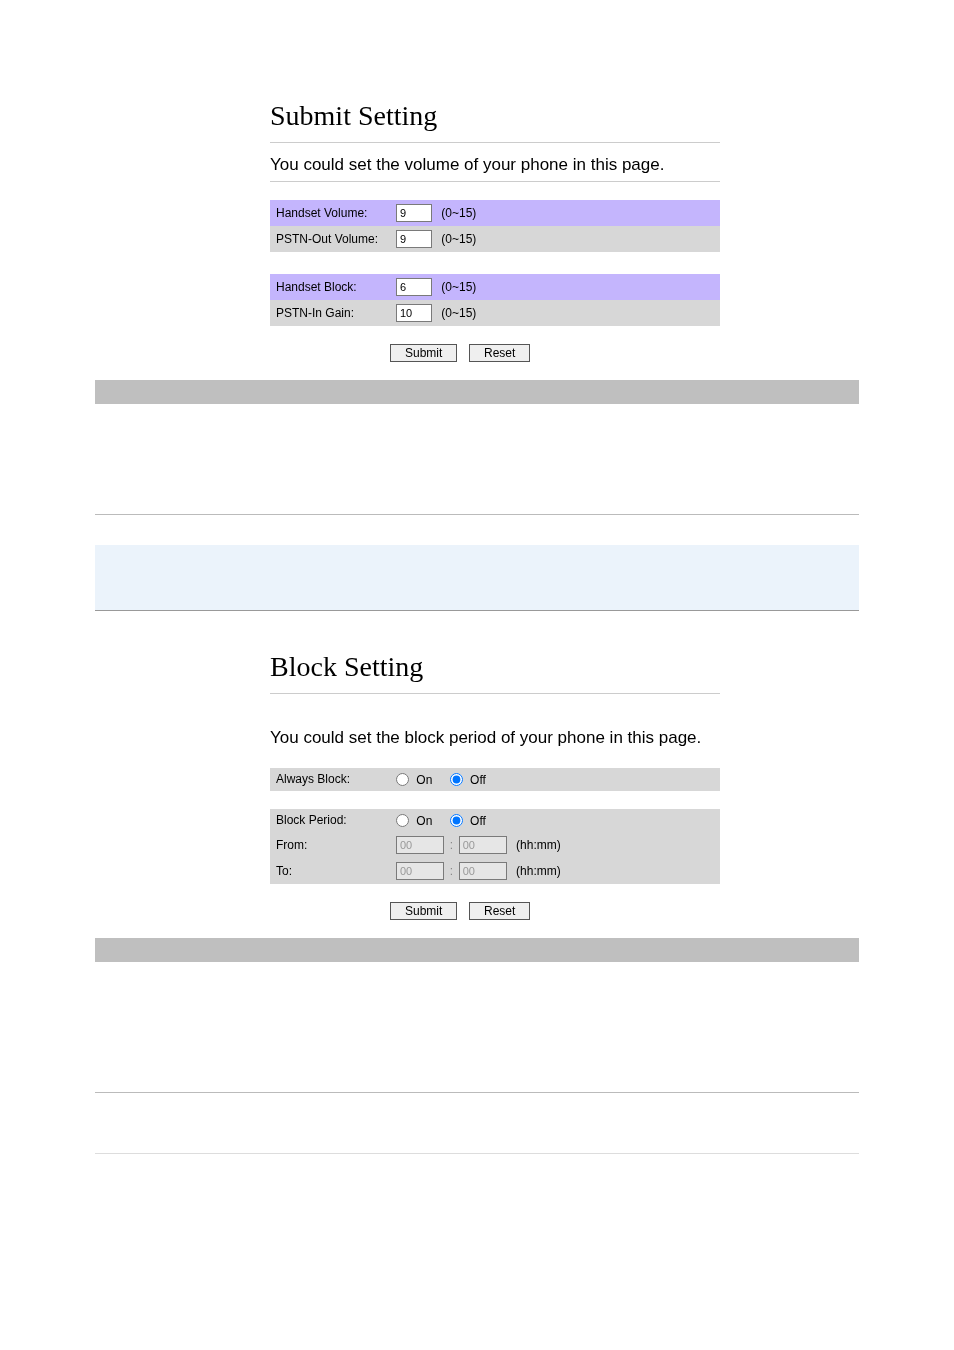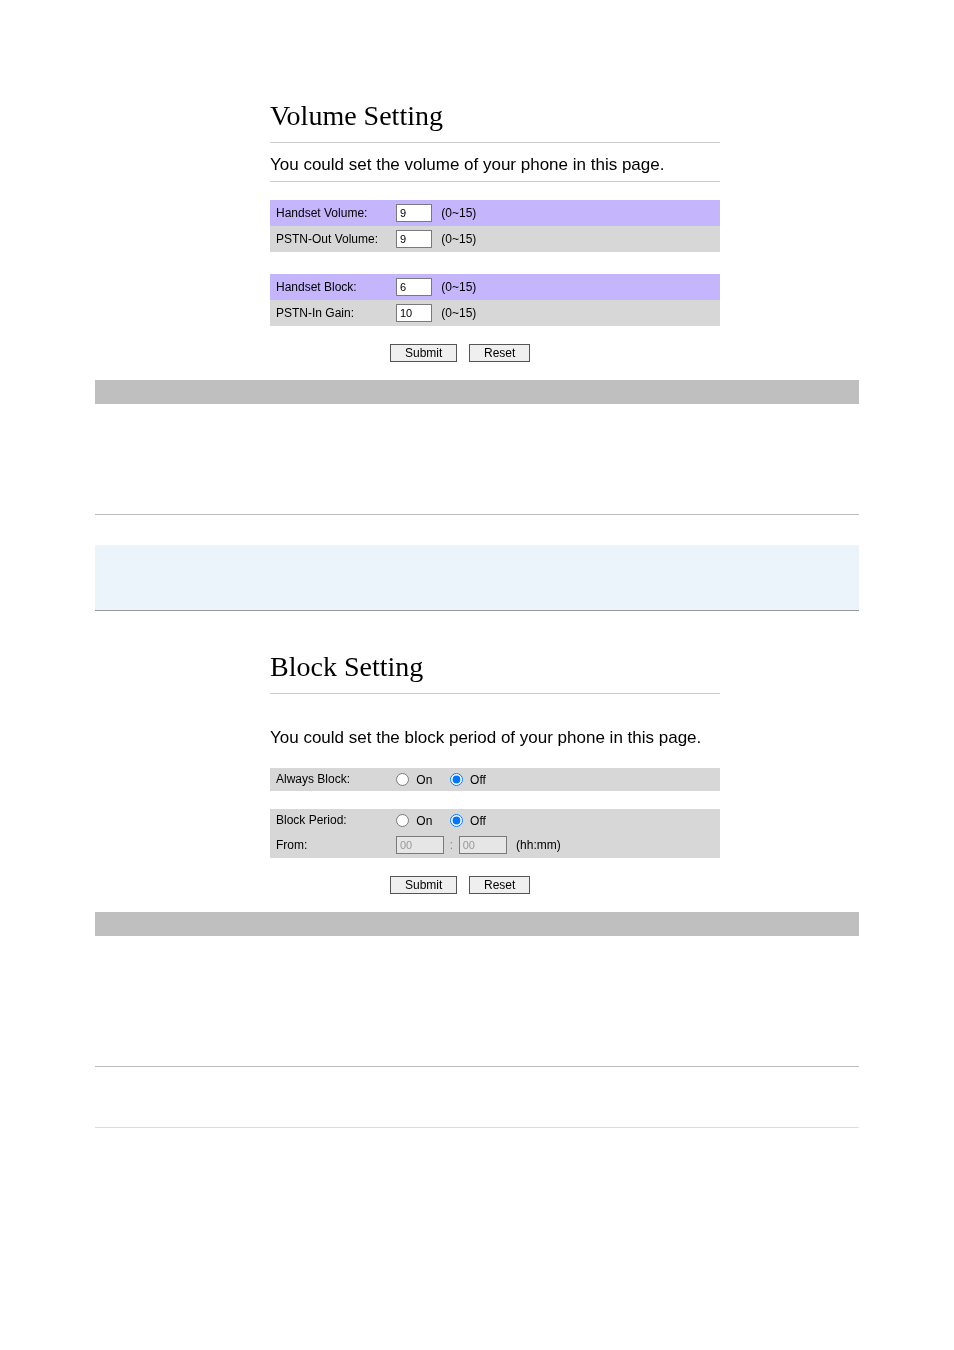--- a/index.html
+++ b/index.html
@@ -32,21 +32,21 @@
   .colon { display: inline-block; width: 8px; text-align: center; color: #888; }
   .mid-gap { height: 40px; }
 </style>
 </head>
 <body>
 
 <div class="page">
   <div class="gap-top"></div>
 
   <div class="panel">
-    <h1>Volume Setting</h1>
+    <h1>Submit Setting</h1>
     <hr class="hr-thin">
     <div class="desc">You could set the volume of your phone in this page.</div>
     <hr class="sep">
 
     <table class="tbl">
       <tbody>
           <tr class="row-dk">
         <td class="lbl">Handset Volume:</td>
         <td>
           <input class="num-input" value="9" style="">
@@ -127,20 +127,29 @@
       </tr>
       <tr class="row-lt">
         <td class="lbl">From:</td>
         <td>
           <input class="time-input" value="00" style="">
           <span class="colon">:</span>
           <input class="time-input" value="00" style="">
           <span class="hint">(hh:mm)</span>
         </td>
       </tr>
+      <tr class="row-lt">
+        <td class="lbl">To:</td>
+        <td>
+          <input class="time-input" value="00" style="">
+          <span class="colon">:</span>
+          <input class="time-input" value="00" style="">
+          <span class="hint">(hh:mm)</span>
+        </td>
+      </tr>
     </tbody>
       </table>
 
     <div class="btn-row">
       <button class="btn">Submit</button>
       <button class="btn">Reset</button>
     </div>
   </div>
 
   <div class="gray-band"></div>

